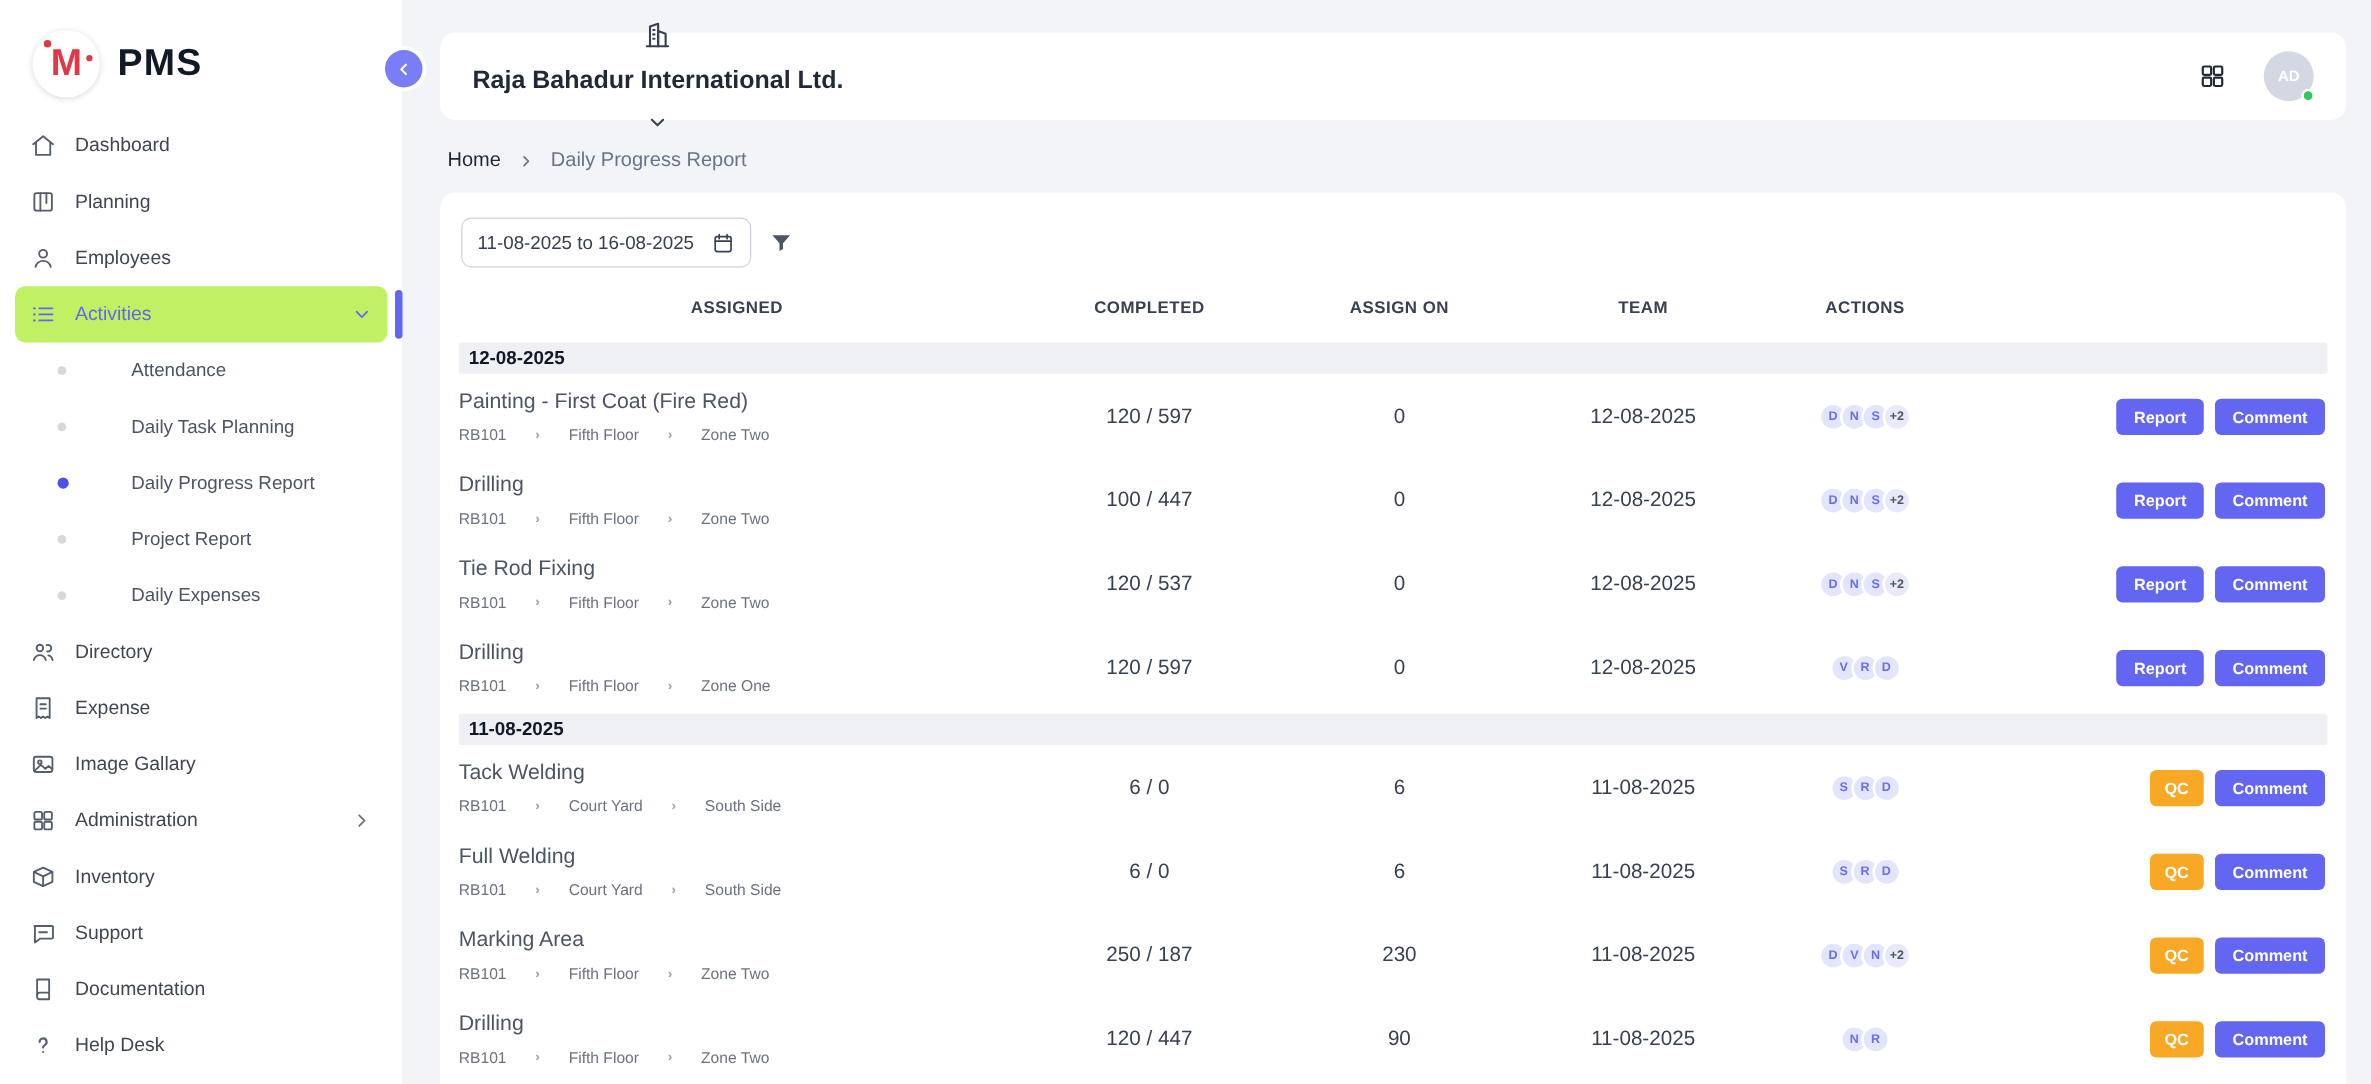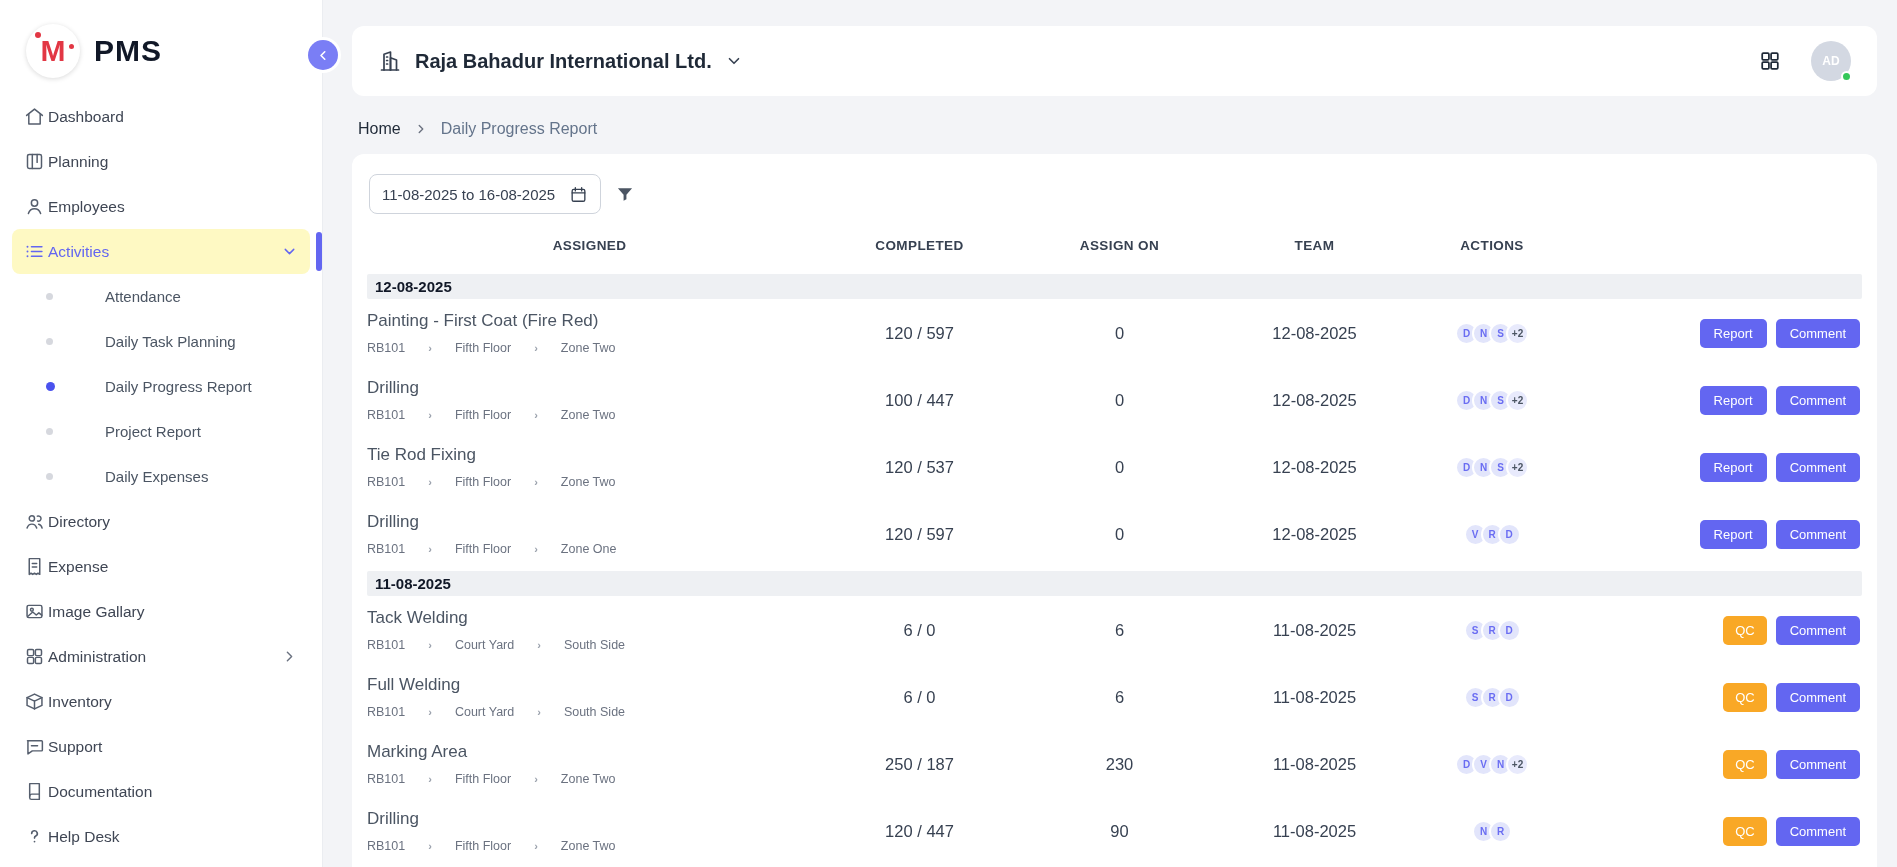--- a/index.html
+++ b/index.html
@@ -15,44 +15,44 @@
   
   .sidebar { position:fixed; left:0; top:0; bottom:0; width:323px; background:#fff; border-right:1px solid #ebedf1; z-index:5; }
   .logo-row { display:flex; align-items:center; gap:14px; padding:24px 20px 16px 26px; }
   .logo-mark { width:54px; height:54px; border-radius:50%; background:#fff; box-shadow:0 1px 5px rgba(0,0,0,.15);
     display:flex; align-items:center; justify-content:center; font-weight:800; font-size:30px; color:var(--logo-red,#e23744); position:relative; }
   .logo-mark::before { content:""; position:absolute; top:8px; left:9px; width:6px; height:6px; border-radius:50%; background:var(--logo-red,#e23744); }
   .logo-mark::after  { content:""; position:absolute; top:20px; right:6px; width:5px; height:5px; border-radius:50%; background:var(--logo-red,#e23744); }
   .logo-text { font-size:30px; font-weight:800; color:#111827; letter-spacing:1px; }
 
   .nav { padding:0 12px; }
-  .nav-item { position:relative; height:45px; display:flex; align-items:center; gap:3px; padding:0 12px;
+  .nav-item { position:relative; height:45px; display:flex; align-items:center; gap:15px; padding:0 12px;
     border-radius:8px; font-size:15.5px; color:#3f4654; cursor:pointer; }
   .nav-item svg { width:21px; height:21px; flex:none; color:#555e6d; }
   .nav-item .chev { margin-left:auto; }
   .nav-item .chev svg { width:17px; height:17px; color:#6b7280; }
-  .nav-item.active { background:#fef9c3; color:var(--accent,#6366f1); }
+  .nav-item.active { background:#bef264; color:var(--accent,#6366f1); }
   .nav-item.active svg { color:var(--accent,#6366f1); }
   .nav-item.active::after { content:""; position:absolute; right:-12px; top:3px; bottom:3px; width:6px;
     border-radius:4px; background:var(--accent,#6366f1); }
 
   .nav-sub { height:45px; display:flex; align-items:center; padding-left:34px; font-size:15px; color:#4b5563; cursor:pointer; }
   .nav-sub .dot { width:7px; height:7px; border-radius:50%; background:#d6d8de; margin-right:52px; flex:none; }
   .nav-sub.active .dot { background:#4a52ee; width:9px; height:9px; margin-right:50px; }
 
   .collapse-btn { position:fixed; left:308px; top:40px; width:30px; height:30px; border-radius:50%;
     background:#7a7ef5; border:none; box-shadow:0 0 0 3px #fff; z-index:10; cursor:pointer;
     display:flex; align-items:center; justify-content:center; color:#fff; }
   .collapse-btn svg { width:15px; height:15px; }
 
   
   .main { margin-left:324px; padding:26px 20px 0 28px; }
 
   .topbar { background:#fff; border-radius:12px; height:70px; display:flex; align-items:center; padding:0 26px; }
-  .company { display:flex; align-items:center; gap:13px; font-size:20px; font-weight:700; color:#1f2937; cursor:pointer; }
+  .company { display:flex; align-items:center; gap:13px; font-size:20px; font-weight:700; color:#1f2937; cursor:pointer;flex-direction:column; }
   .company .b-icon svg { width:24px; height:24px; color:#374151; }
   .company .chev svg { width:18px; height:18px; color:#374151; }
   .topbar-right { margin-left:auto; display:flex; align-items:center; gap:30px; }
   .apps-icon { cursor:pointer; }
   .apps-icon svg { width:22px; height:22px; color:#1f2937; }
   .avatar { width:40px; height:40px; border-radius:50%; background:#d3d8e2; color:#fff; font-size:12px; font-weight:700;
     display:flex; align-items:center; justify-content:center; position:relative; cursor:pointer; }
   .avatar .status { position:absolute; right:-1px; bottom:-1px; width:11px; height:11px; border-radius:50%;
     background:#34c759; border:2px solid #fff; }
 
@@ -80,21 +80,21 @@
   .cell.num { text-align:center; font-size:16.5px; color:#374151; }
   .act-title { font-size:17px; color:#4b5563; }
   .act-path { margin-top:10px; font-size:12.5px; color:#6b7280; display:flex; align-items:center; gap:23px; }
   .act-path .sep { color:#9aa1ac; font-size:11px; font-weight:700; }
   .team { display:flex; justify-content:center; align-items:center; }
   .avatar-sm { width:23px; height:23px; border-radius:50%; background:#e2e5fb; color:#6a6df2; font-size:10px; font-weight:700;
     display:flex; align-items:center; justify-content:center; border:2px solid #fff; margin-left:-6px; flex:none; }
   .avatar-sm:first-child { margin-left:0; }
   .avatar-sm.extra { background:#e8eafc; color:#4b5563; }
   .actions { display:flex; justify-content:flex-end; gap:9px; padding-right:2px; }
-  .btn { border:none; border-radius:5px; color:#fff; font-size:13px; font-weight:400; padding:7px 14px; cursor:pointer; font-family:inherit; }
+  .btn { border:none; border-radius:5px; color:#fff; font-size:13px; font-weight:700; padding:7px 14px; cursor:pointer; font-family:inherit; }
   .btn-primary { background:var(--accent,#6366f1); }
   .btn-warning { background:var(--warning,#f9a826); padding:7px 12px; }
 </style>
 </head>
 <body>
 
 <aside class="sidebar">
   <div class="logo-row">
     <div class="logo-mark">
         <span>M</span>

